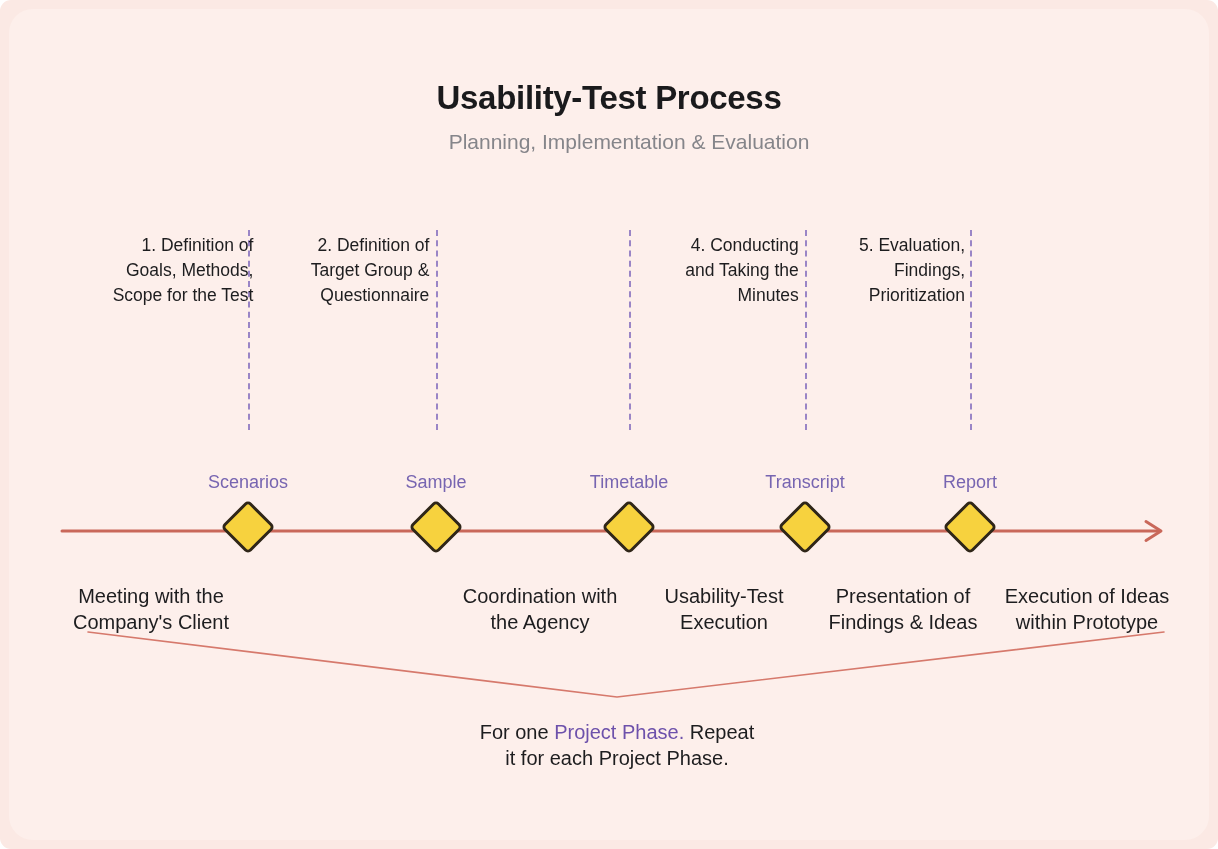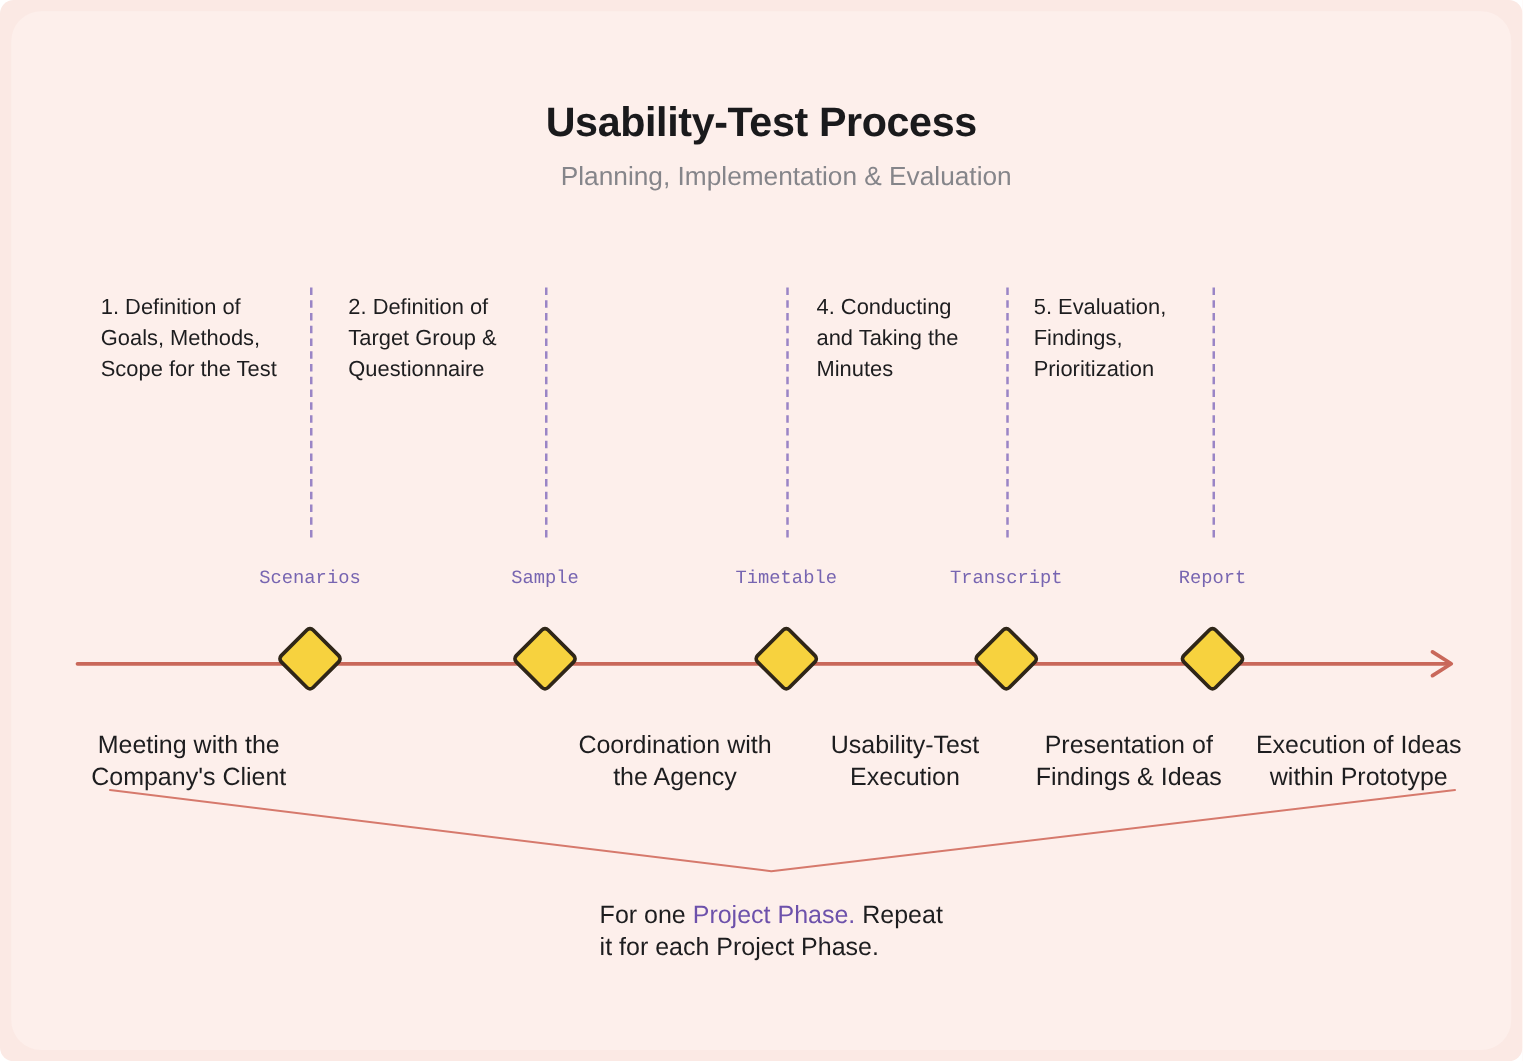--- a/index.html
+++ b/index.html
@@ -18,47 +18,47 @@
     position:absolute;top:81px;left:0;width:100%;text-align:center;margin:0;
     font-size:33px;line-height:34px;font-weight:700;letter-spacing:-0.3px;
     color:var(--title,#1a1a1c);z-index:3;
   }
   .page-subtitle{
     position:absolute;top:130px;left:0;width:100%;text-align:center;
     font-size:21px;line-height:24px;color:var(--subtitle,#85858a);z-index:3;padding-left:20px;
   }
   .phase{
     position:absolute;top:233px;transform:translateX(-50%);
-    text-align:left;font-size:17.5px;line-height:25px;z-index:3;white-space:nowrap;
+    text-align:right;font-size:17.5px;line-height:25px;z-index:3;white-space:nowrap;margin-left:32px;
   }
   .divider{
     position:absolute;top:230px;height:200px;width:0;
     border-left:2px dashed var(--dash,#9a85c6);z-index:2;
   }
   .milestone-label{
-    position:absolute;top:451px;transform:translateX(-50%);
-    font-size:15px;line-height:24px;color:var(--purple,#7765b1);z-index:3;white-space:nowrap;font-family:Liberation Mono, monospace;
+    position:absolute;top:470px;transform:translateX(-50%);
+    font-size:18px;line-height:24px;color:var(--purple,#7765b1);z-index:3;white-space:nowrap;
   }
   .lines-svg{position:absolute;left:0;top:0;z-index:1;}
   .tl-line{stroke:var(--timeline,#c9685a);stroke-width:3;fill:none;stroke-linecap:round;stroke-linejoin:round;}
   .v-line{stroke:var(--funnel,#d6796c);stroke-width:1.6;fill:none;stroke-linecap:round;stroke-linejoin:round;}
   .diamond{
     position:absolute;top:527px;width:33px;height:33px;
     transform:translate(-50%,-50%) rotate(45deg);
     background:var(--diamondFill,#f7d23e);
     border:3px solid var(--diamondStroke,#2f2618);
     border-radius:5px;z-index:2;
   }
   .timeline-item{
     position:absolute;top:584px;transform:translateX(-50%);
     text-align:center;font-size:20px;line-height:25.5px;z-index:3;white-space:nowrap;
   }
   .caption{
     position:absolute;top:719px;left:617px;transform:translateX(-50%);
-    text-align:left;font-size:20px;line-height:26px;z-index:3;white-space:nowrap;
+    text-align:center;font-size:20px;line-height:26px;z-index:3;white-space:nowrap;
   }
   .phase span,.timeline-item span,.caption span{font-weight:400;}
   .b{font-weight:700;}
 </style>
 </head>
 <body>
 
 <div class="stage">
 
   <div class="card"></div>

